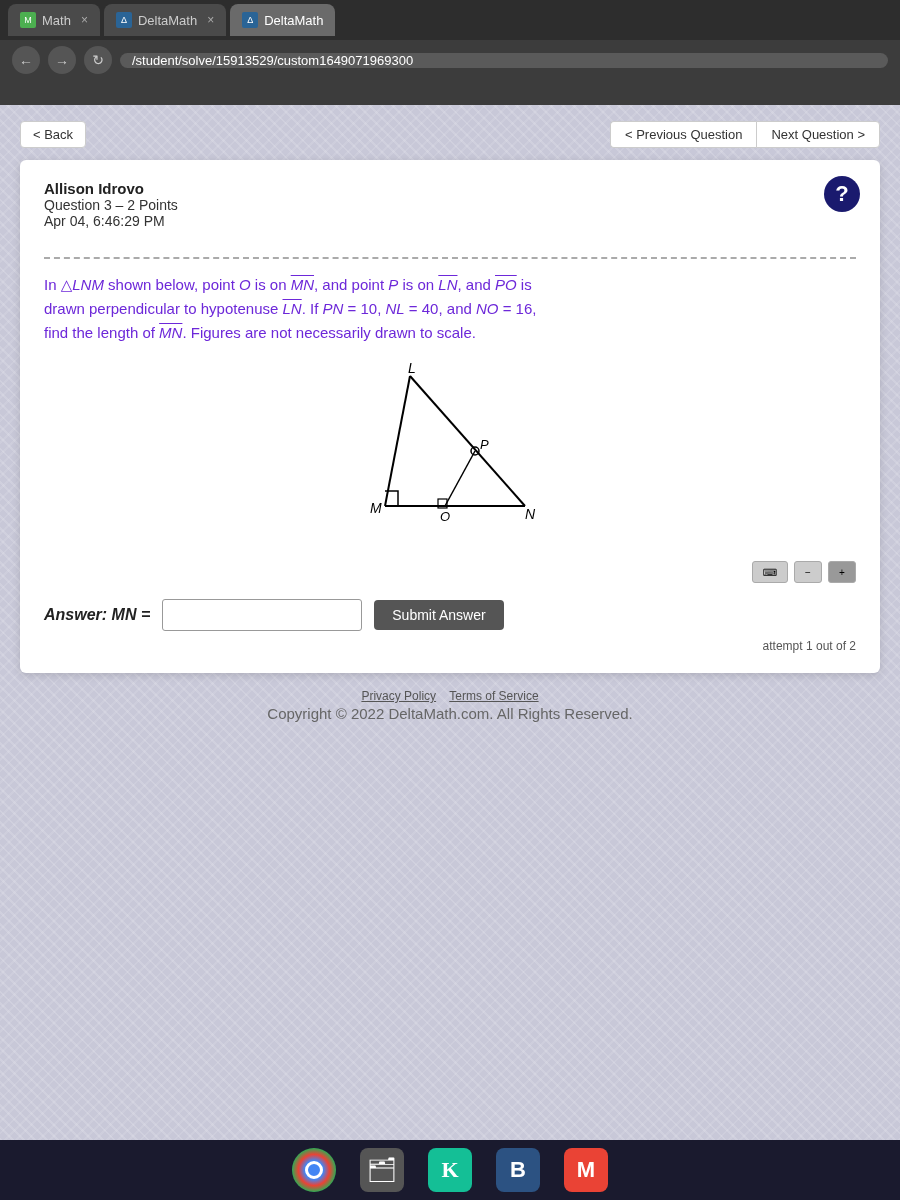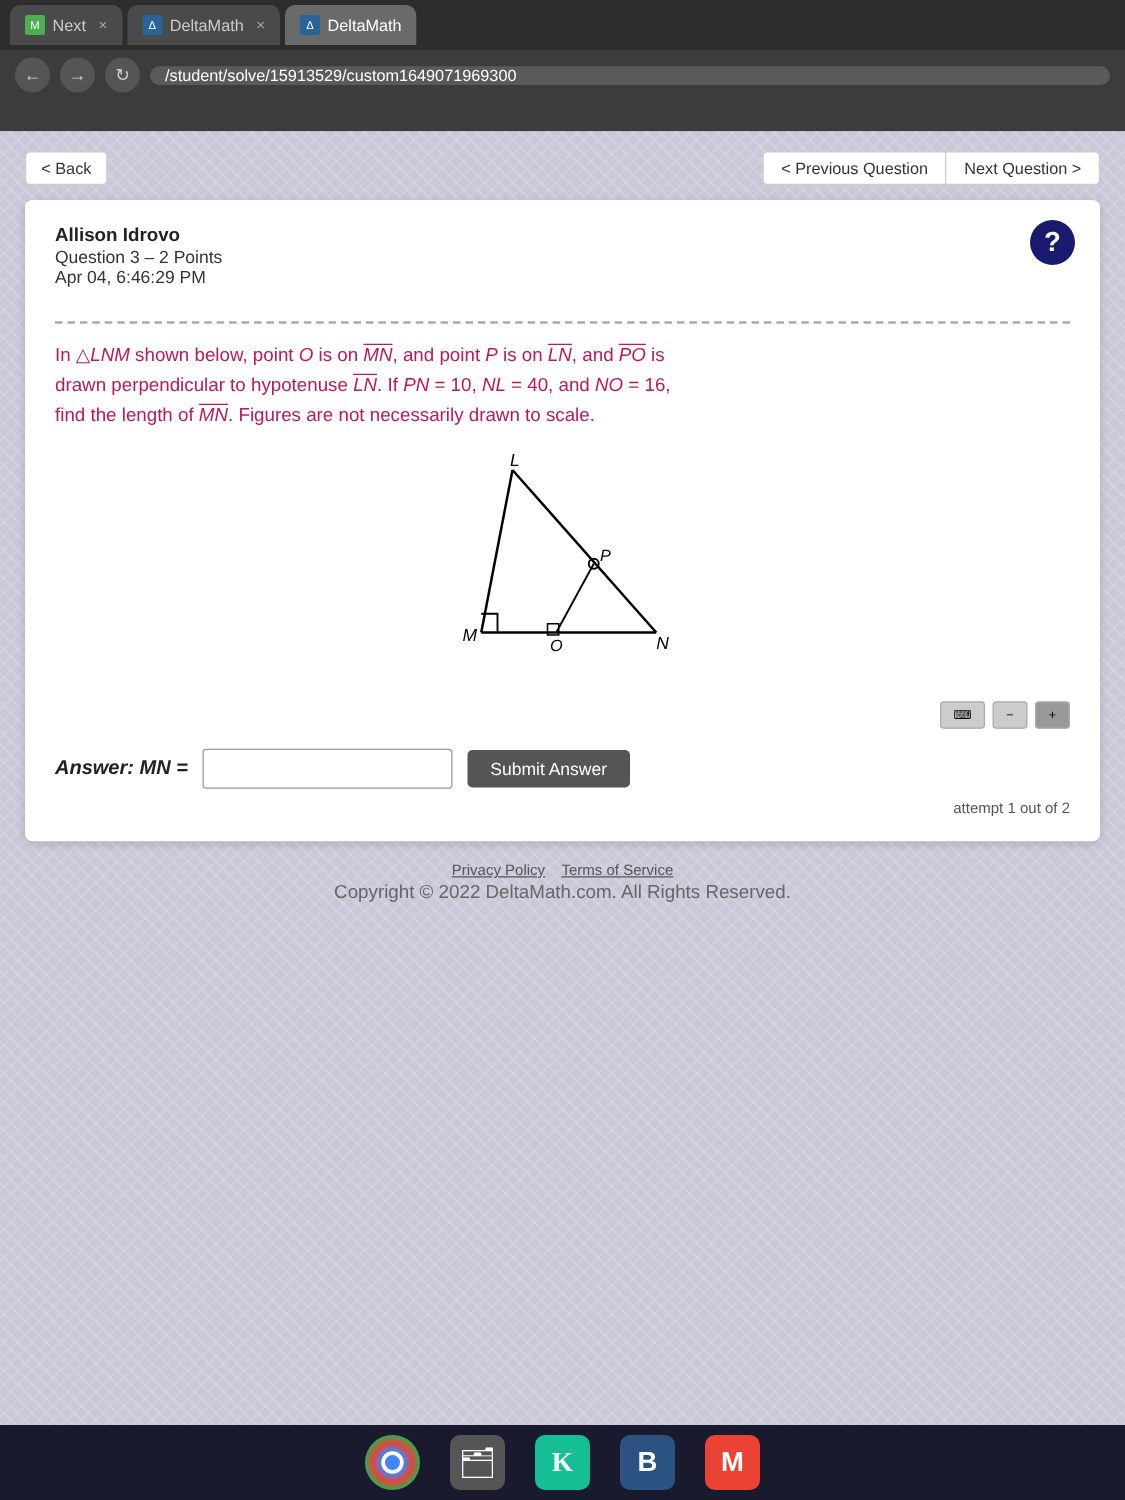--- a/index.html
+++ b/index.html
@@ -208,21 +208,21 @@
     }
 
     .divider {
       border: none;
       border-top: 2px dashed #aaa;
       margin: 14px 0;
     }
 
     .problem-text {
       font-size: 15px;
-      color: #be185d;
+      color: #6d28d9;
       line-height: 1.6;
       margin-bottom: 16px;
     }
 
     .problem-text .overline {
       text-decoration: overline;
     }
 
     .diagram-area {
       display: flex;
@@ -358,21 +358,21 @@
   </style>
 </head>
 <body>
 
 <div class="browser-chrome">
 
   <div class="tab-bar">
 
     <div class="tab tab-inactive">
       <div class="tab-icon">M</div>
-      <span>Next</span>
+      <span>Math</span>
       <span class="tab-close">×</span>
     </div>
 
     <div class="tab tab-inactive">
       <div class="tab-icon" style="background:#2a6496;">Δ</div>
       <span>DeltaMath</span>
       <span class="tab-close">×</span>
     </div>
 
     <div class="tab tab-active">

